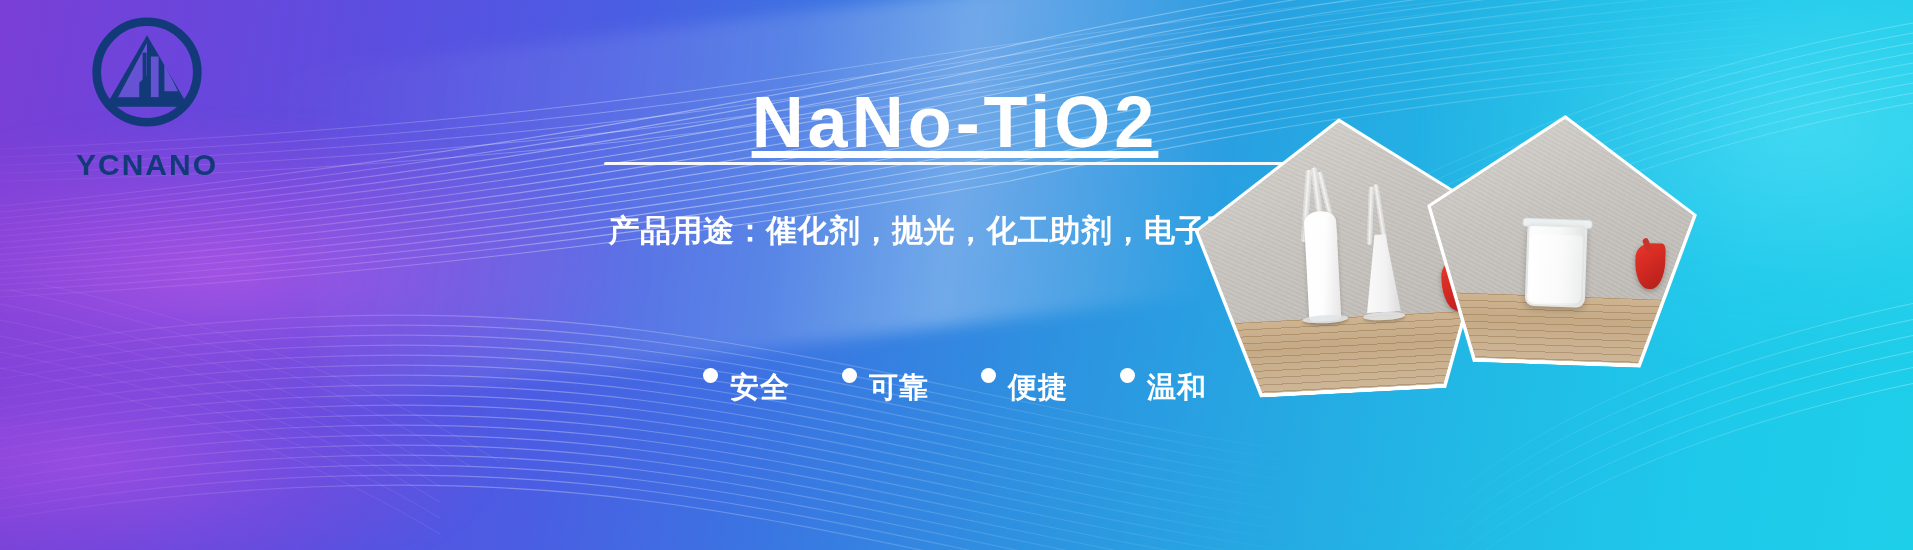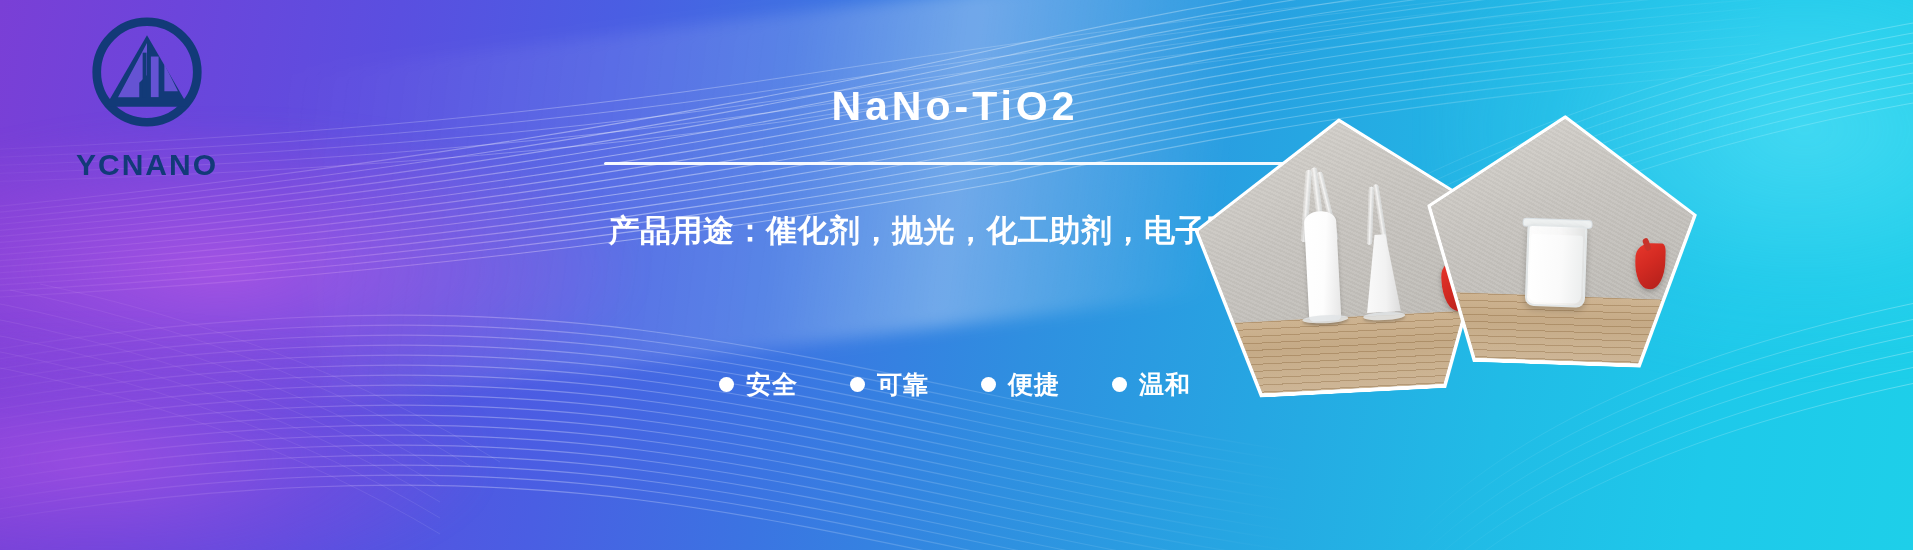--- a/index.html
+++ b/index.html
@@ -73,27 +73,28 @@
   .center{
     position:absolute;
     left:600px;
     top:0;
     width:710px;
     height:550px;
     text-align:center;
   }
   .title{
     position:absolute;left:0;right:0;top:86px;
-    font-size:41px;
+    font-size:72px;
     font-weight:700;
     color:#ffffff;
     letter-spacing:4px;
     line-height:1;
     white-space:nowrap;
     font-family:"Liberation Sans","DejaVu Sans",sans-serif;
+    text-decoration:underline;
   }
   .rule{
     position:absolute;left:4px;top:162px;width:700px;height:3px;
     background:rgba(255,255,255,.95);
     border-radius:2px;
   }
   .desc{
     position:absolute;left:-10px;right:-10px;top:208px;
     font-size:31px;
     font-weight:700;
@@ -105,22 +106,22 @@
   .desc div{white-space:nowrap;}
 
   .features{
     position:absolute;left:-40px;right:-40px;top:368px;
     display:flex;
     justify-content:center;
     align-items:center;
     gap:52px;
   }
   .feature{
-    display:flex;align-items:center;gap:12px;
-    font-size:25px;font-weight:700;color:#ffffff;
+    display:flex;gap:12px;
+    font-size:29px;font-weight:700;color:#ffffff;
     letter-spacing:1px;
     font-family:"DejaVu Sans","Liberation Sans",sans-serif;
   }
   .dot{
     width:15px;height:15px;border-radius:50%;
     background:#ffffff;flex:0 0 auto;display:block;
   }
 
   
   .shots{position:absolute;right:0;top:0;width:740px;height:550px;}

